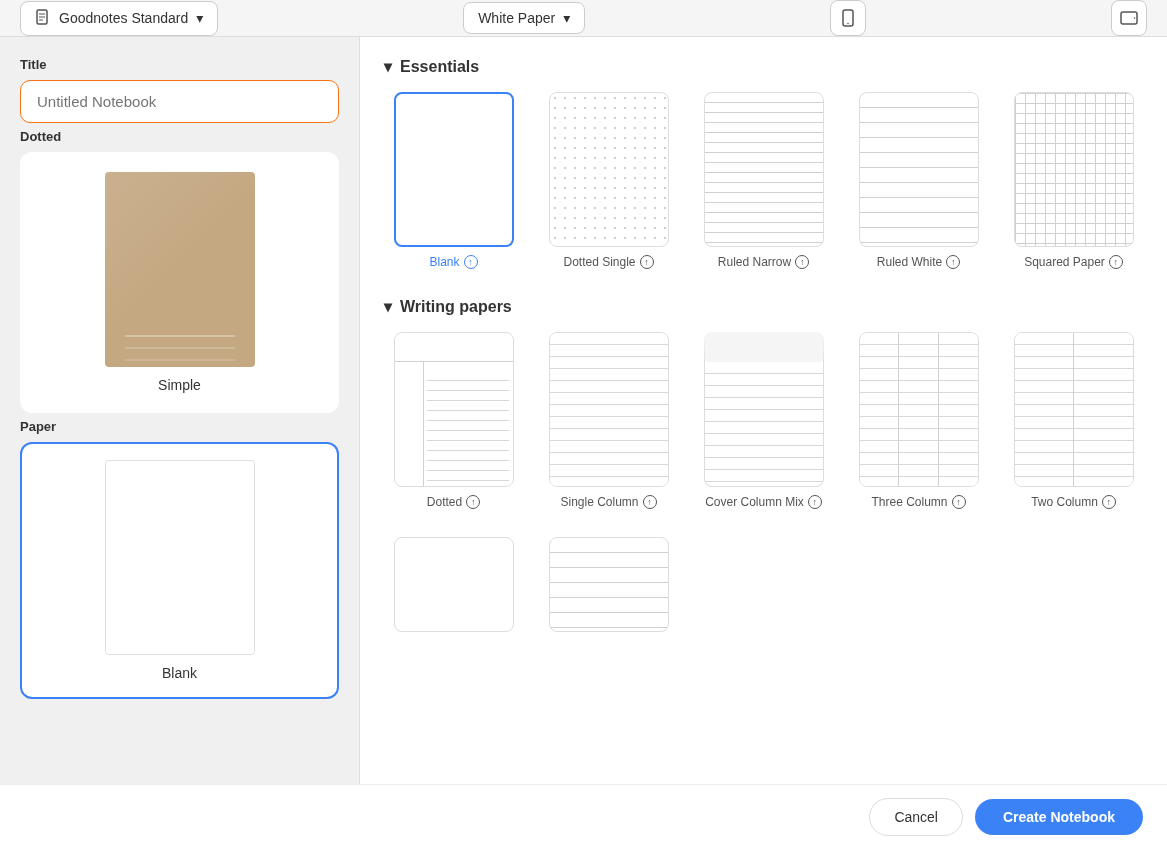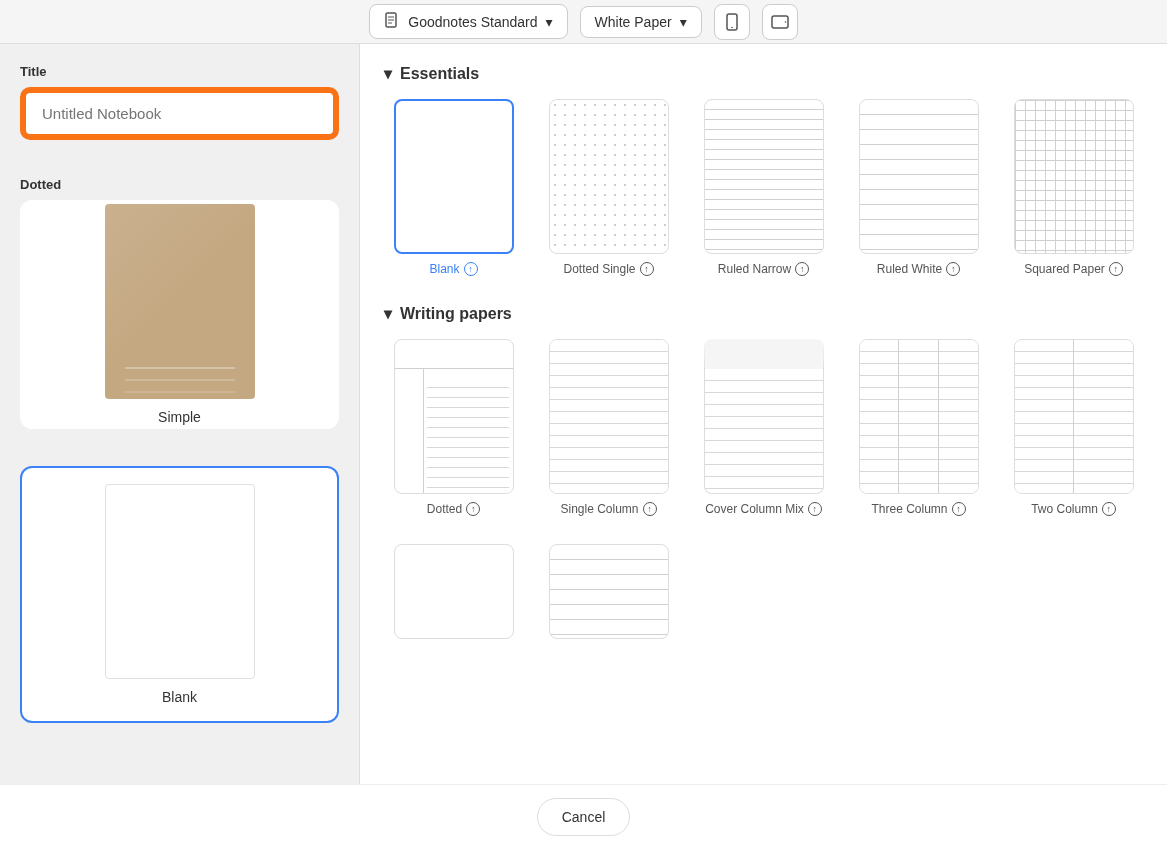--- a/index.html
+++ b/index.html
@@ -10,26 +10,26 @@
       height: 848px;
       overflow: hidden;
       display: flex;
       flex-direction: column;
     }
 
     
     .top-bar {
       display: flex;
       align-items: center;
-      justify-content: center;
+      justify-content: space-between;
       padding: 10px 20px;
       background: #f5f5f5;
       border-bottom: 1px solid #ddd;
       gap: 12px;
-      height: 44px;
+      height: 37px;
     }
     .dropdown-btn {
       display: flex;
       align-items: center;
       gap: 8px;
       padding: 7px 14px;
       border: 1px solid #ccc;
       border-radius: 8px;
       background: white;
       cursor: pointer;
@@ -58,43 +58,43 @@
     }
 
     
     .left-panel {
       width: 360px;
       background: #f0f0f0;
       padding: 20px;
       border-right: 1px solid #ddd;
       display: flex;
       flex-direction: column;
-      gap: 37px;
+      gap: 6px;
     }
     .field-label {
       font-size: 13px;
       font-weight: 600;
       color: #333;
       margin-bottom: 8px;
     }
     .title-input {
       width: 100%;
       padding: 12px 16px;
-      border: 6px solid #f97316;
+      border: 1px solid #f97316;
       border-radius: 10px;
       font-size: 15px;
       color: #999;
       background: white;
       outline: none;
     }
     .cover-section {}
     .cover-card {
       background: white;
       border-radius: 12px;
-      padding: 4px;
+      padding: 20px;
       display: flex;
       flex-direction: column;
       align-items: center;
       gap: 10px;
     }
     .cover-thumbnail {
       width: 150px;
       height: 195px;
       background: #c4a882;
       border-radius: 4px;
@@ -303,21 +303,21 @@
       font-size: 9px;
     }
 
     
     .bottom-bar {
       height: 64px;
       background: white;
       border-top: 1px solid #eee;
       display: flex;
       align-items: center;
-      justify-content: center;
+      justify-content: flex-end;
       padding: 0 24px;
       gap: 12px;
     }
     .cancel-btn {
       padding: 10px 24px;
       border: 1px solid #ddd;
       border-radius: 20px;
       background: white;
       font-size: 14px;
       color: #333;
@@ -443,20 +443,21 @@
 
     <div class="cover-section">
       <div class="field-label">Dotted</div>
       <div class="cover-card">
         <div class="cover-thumbnail"></div>
         <span class="cover-name">Simple</span>
       </div>
     </div>
 
     <div class="paper-section">
+      <div class="field-label">Paper</div>
       <div class="paper-selected-card">
         <div class="paper-thumbnail"></div>
         <span class="paper-name">Blank</span>
       </div>
     </div>
 
   </div>
 
   <div class="right-panel">
 
@@ -583,13 +584,14 @@
       <div class="paper-item">
         <div class="paper-preview landscape-ruled" style="height: 95px;"></div>
       </div>
     </div>
 
   </div>
 </div>
 
 <div class="bottom-bar">
   <button class="cancel-btn">Cancel</button>
+  <button class="create-btn">Create Notebook</button>
 </div>
 
 </body></html>

